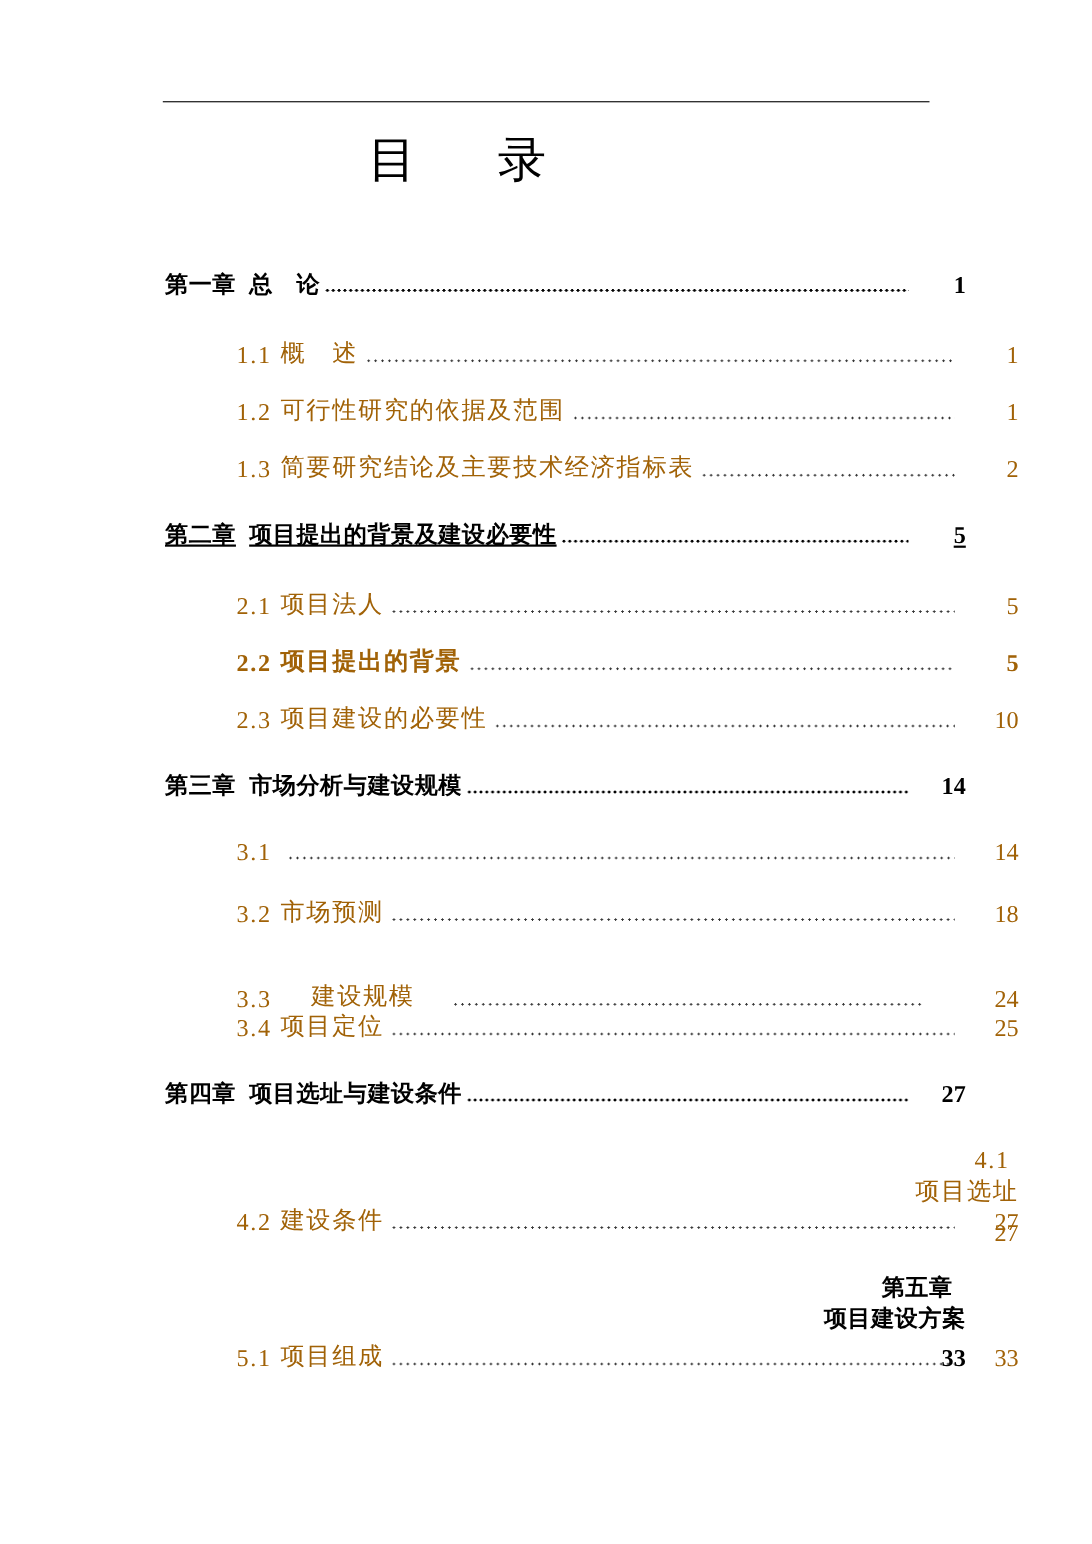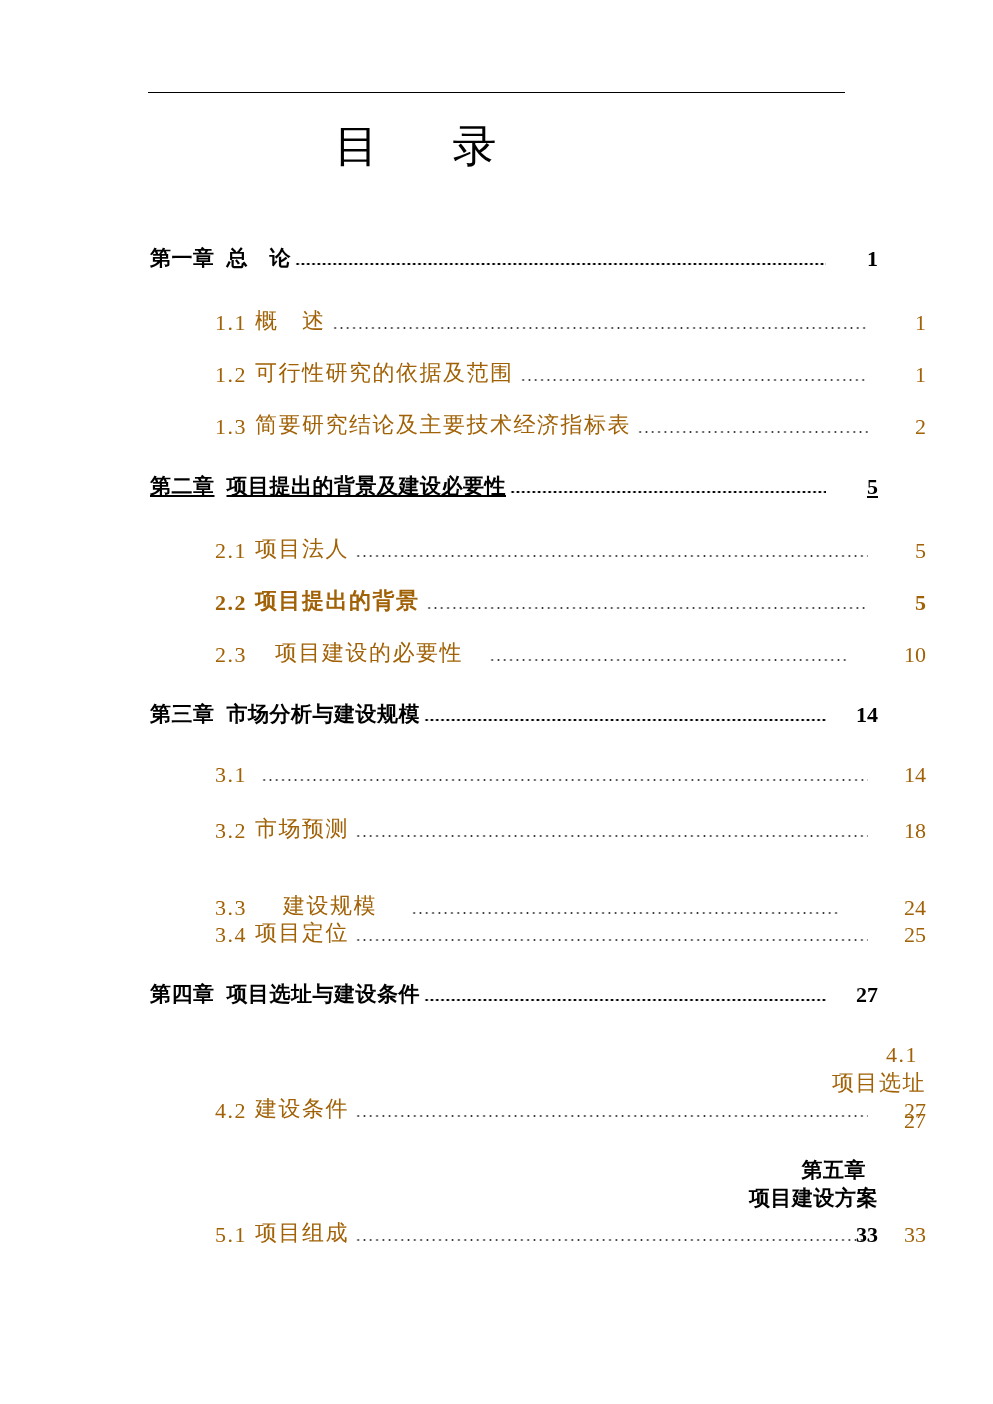--- a/index.html
+++ b/index.html
@@ -149,21 +149,21 @@
   <span class="label">项目法人</span>
   <span class="leader"></span>
   <span class="page">5</span>
 </div>
 <div class="toc-entry section" style="top:586px;font-weight:bold;">
   <span class="num">2.2</span>
   <span class="label">项目提出的背景</span>
   <span class="leader"></span>
   <span class="page">5</span>
 </div>
-<div class="toc-entry section" style="top:638px;gap:20px;">
+<div class="toc-entry section" style="top:638px;">
   <span class="num">2.3</span>
   <span class="label">项目建设的必要性</span>
   <span class="leader"></span>
   <span class="page">10</span>
 </div>
 
 <div class="toc-entry chapter" style="top:700px;">
   <span class="num">第三章</span>
   <span class="label">市场分析与建设规模</span>
   <span class="leader"></span>

